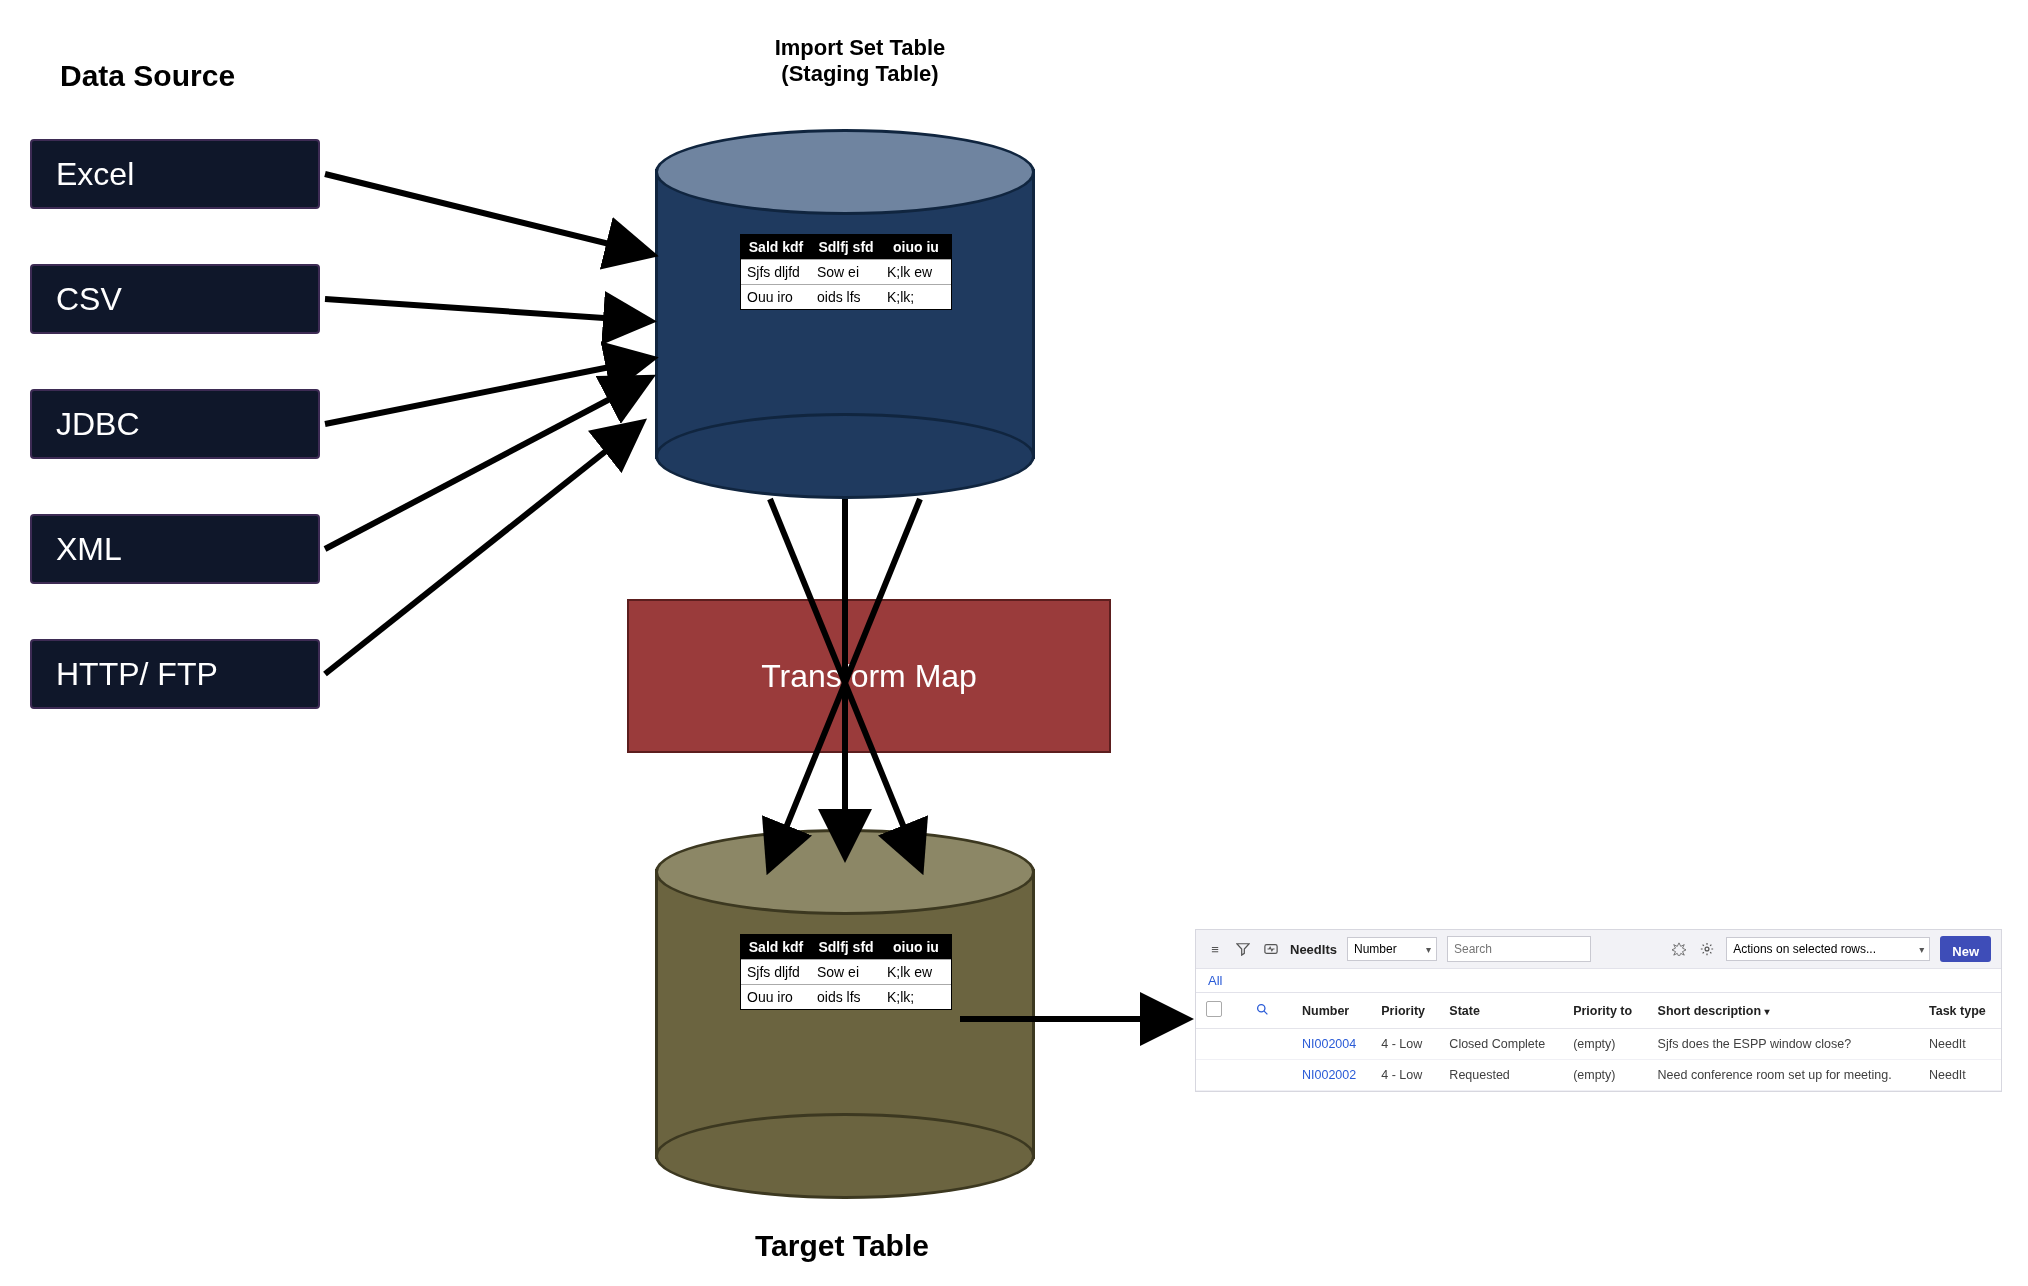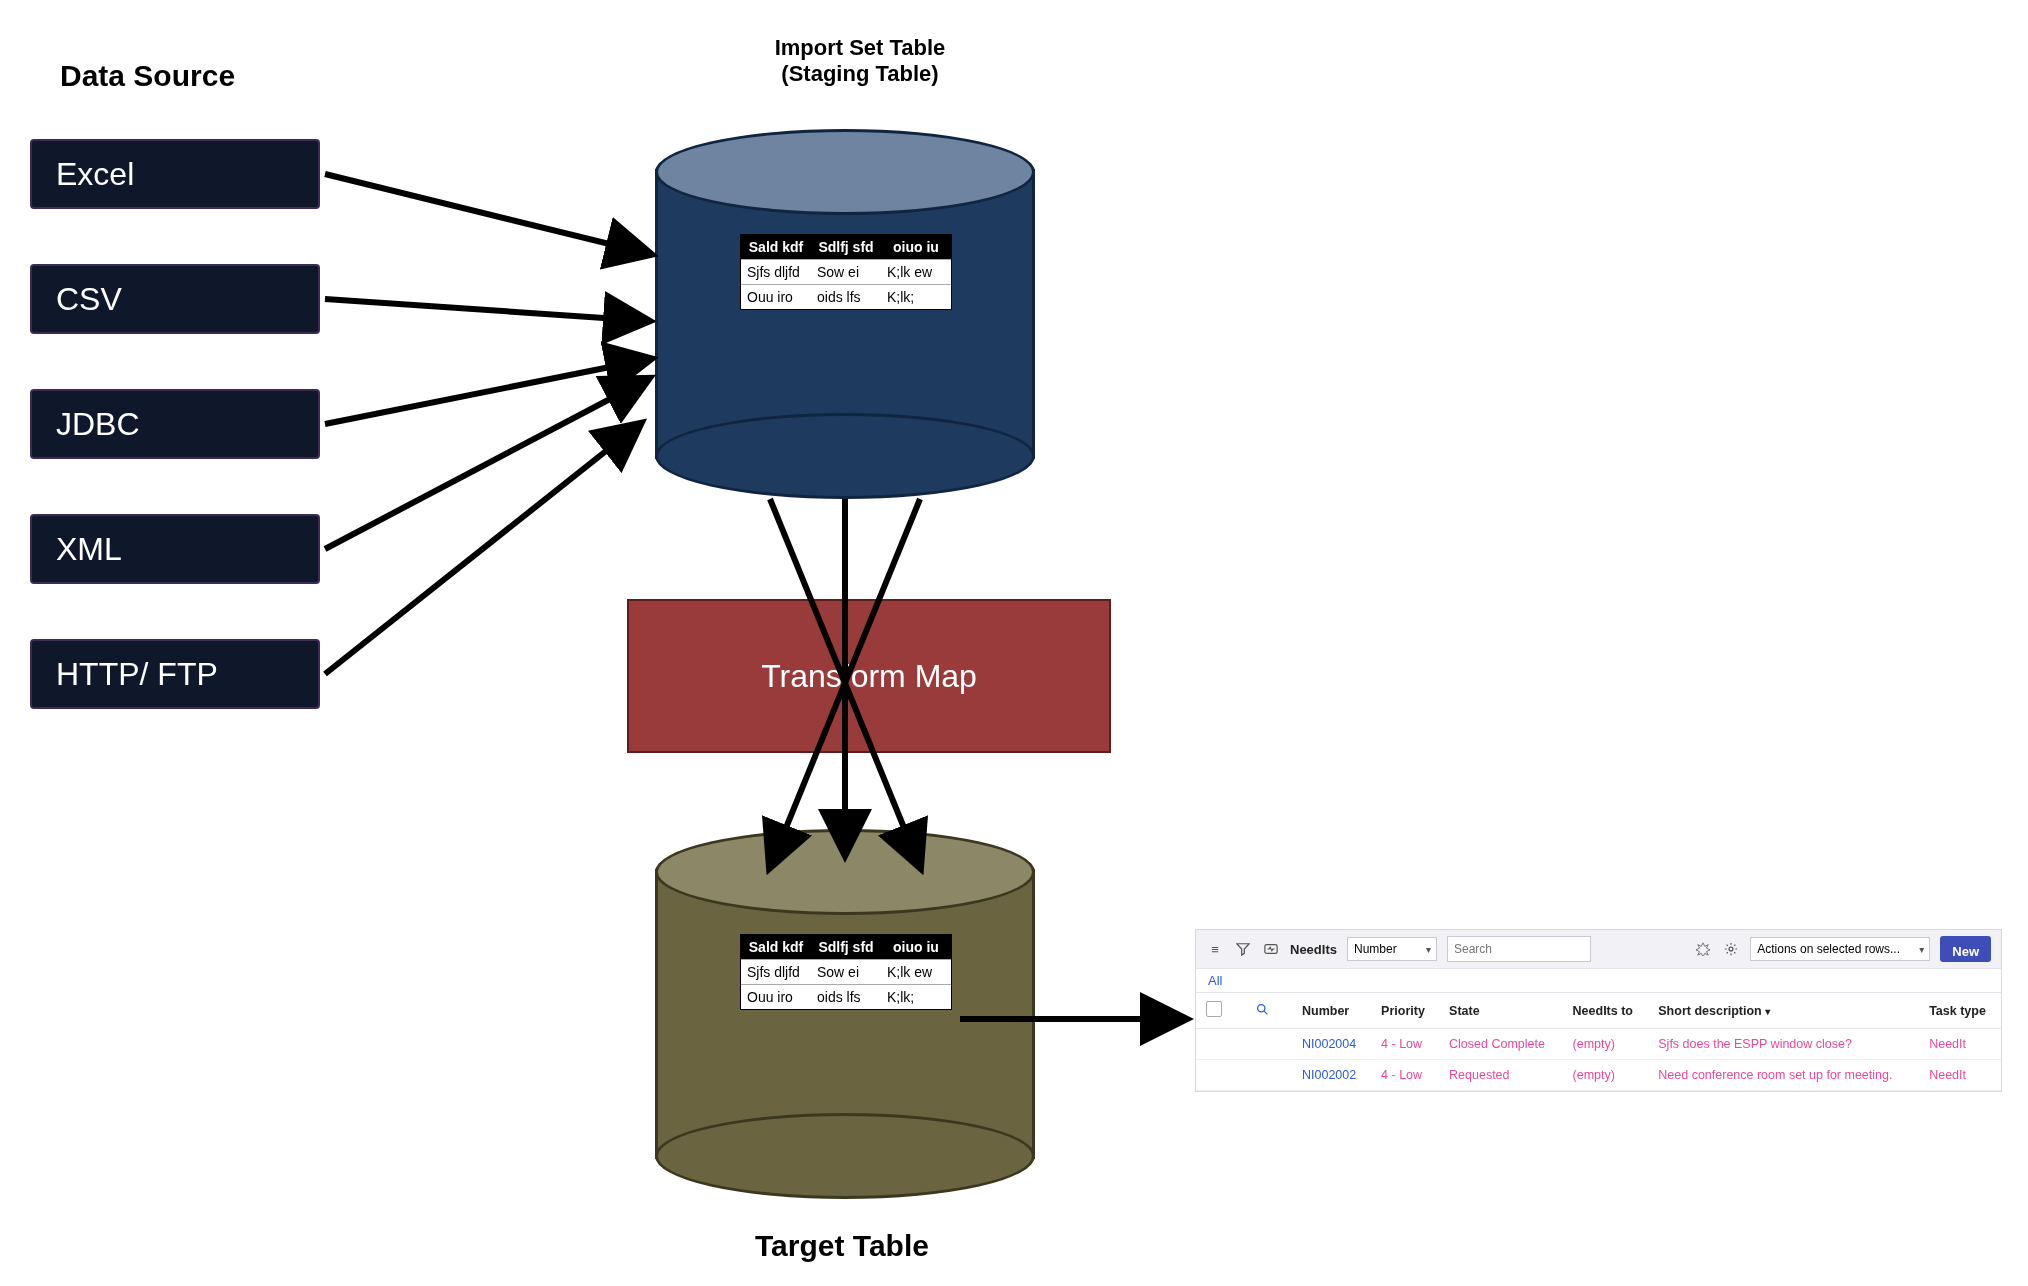--- a/index.html
+++ b/index.html
@@ -22,21 +22,21 @@
   .lv-title{font-weight:700;color:#222;}
   .lv-select{border:1px solid #c9c9d1;background:#fff;height:24px;font-size:12px;padding:0 18px 0 6px;appearance:none;position:relative;}
   .lv-select-wrap{position:relative;display:inline-flex;align-items:center;}
   .lv-select-wrap::after{content:"▾";position:absolute;right:6px;font-size:10px;color:#555;pointer-events:none;}
   .lv-input{border:1px solid #c9c9d1;background:#fff;height:24px;font-size:12px;padding:0 6px;}
   .lv-spacer{flex:1;}
   .lv-newbtn{background:#3e4db8;color:#fff;border:none;height:26px;padding:8px 12px;font-size:13px;border-radius:3px;font-weight:600;}
   .lv-all{color:#2a5bd7;padding:4px 12px;font-size:13px;border-bottom:1px solid #e2e2ea;background:#fff;}
   .lv-grid{width:100%;border-collapse:collapse;background:#fff;}
   .lv-grid th{font-weight:700;text-align:left;font-size:12.5px;color:#222;padding:8px 10px;border-bottom:1px solid #e4e4ea;}
-  .lv-grid td{font-size:12.5px;color:#ec4899;padding:8px 10px;border-bottom:1px solid #f0f0f5;}
+  .lv-grid td{font-size:12.5px;color:#404040;padding:8px 10px;border-bottom:1px solid #f0f0f5;}
   .lv-grid td.link{color:#2a5bd7;}
   .lv-chk{width:14px;height:14px;border:1px solid #aaa;display:inline-block;border-radius:2px;background:#fff;}
   .lv-searchcell{color:#2a5bd7;}
 </style>
 </head>
 <body>
 <div class="stage">
 
 <div class="heading" style="left:60px;top:30px;font-size:30px;">Data Source</div>
 <div class="heading" style="left:700px;top:6px;font-size:22px;text-align:center;width:320px;">
@@ -128,21 +128,21 @@
             <path d="M8 1l2 4 4-2-2 4 4 2-4 2 2 4-4-2-2 4-2-4-4 2 2-4-4-2 4-2-2-4 4 2 2-4z" fill="none" stroke="#555" stroke-width="0.9"></path>
           </svg>
     </span>
     <span class="lv-icon">
       <svg width="14" height="14" viewBox="0 0 16 16">
             <circle cx="8" cy="8" r="2.2" fill="none" stroke="#555" stroke-width="1.4"></circle>
             <path d="M8 1v2M8 13v2M1 8h2M13 8h2M3 3l1.4 1.4M11.6 11.6L13 13M13 3l-1.4 1.4M4.4 11.6L3 13" stroke="#555" stroke-width="1.4"></path>
           </svg>
     </span>
     <span class="lv-select-wrap">
-      <select class="lv-select" style="width:180px;">
+      <select class="lv-select" style="width:204px;">
         <option>Actions on selected rows...</option>
       </select>
     </span>
     <button class="lv-newbtn">New</button>
   </div>
   <div class="lv-all">All</div>
   <table class="lv-grid">
     <thead>
       <tr>
         <th style="width:30px;"><span class="lv-chk"></span></th>
@@ -150,21 +150,21 @@
           <span>
             <svg width="13" height="13" viewBox="0 0 16 16">
                   <circle cx="6.5" cy="6.5" r="4.5" fill="none" stroke="#2a5bd7" stroke-width="1.6"></circle>
                   <path d="M10 10l4 4" stroke="#2a5bd7" stroke-width="1.6"></path>
                 </svg>
           </span>
         </th>
         <th>Number</th>
         <th>Priority</th>
         <th>State</th>
-        <th>NeedIts to</th>
+        <th>Priority to</th>
         <th><span>Short description</span> <span style="font-size:10px;">▾</span></th>
         <th>Task type</th>
       </tr>
     </thead>
     <tbody>
       <tr>
         <td></td>
             <td></td>
         <td class="link">NI002004</td>
         <td>4 - Low</td>

